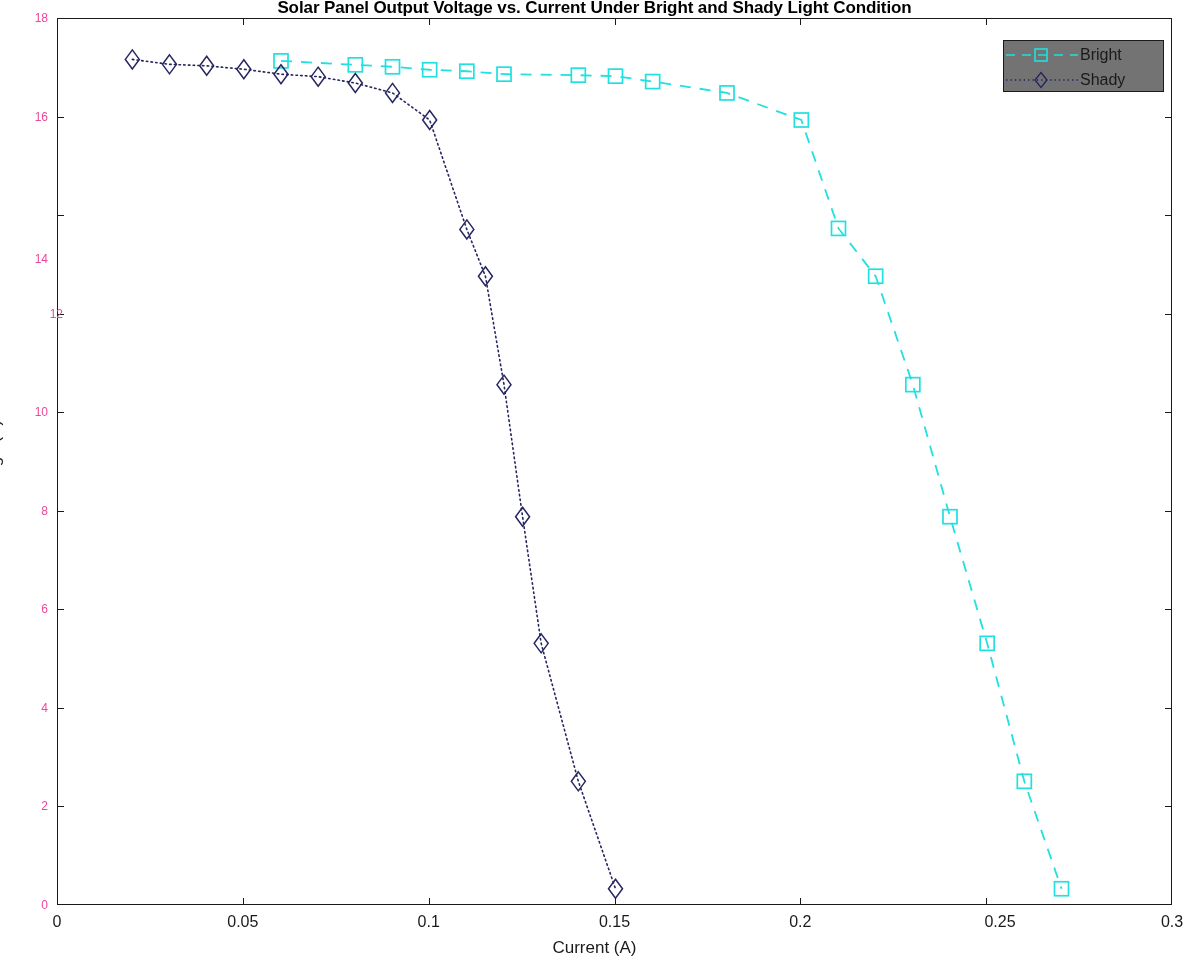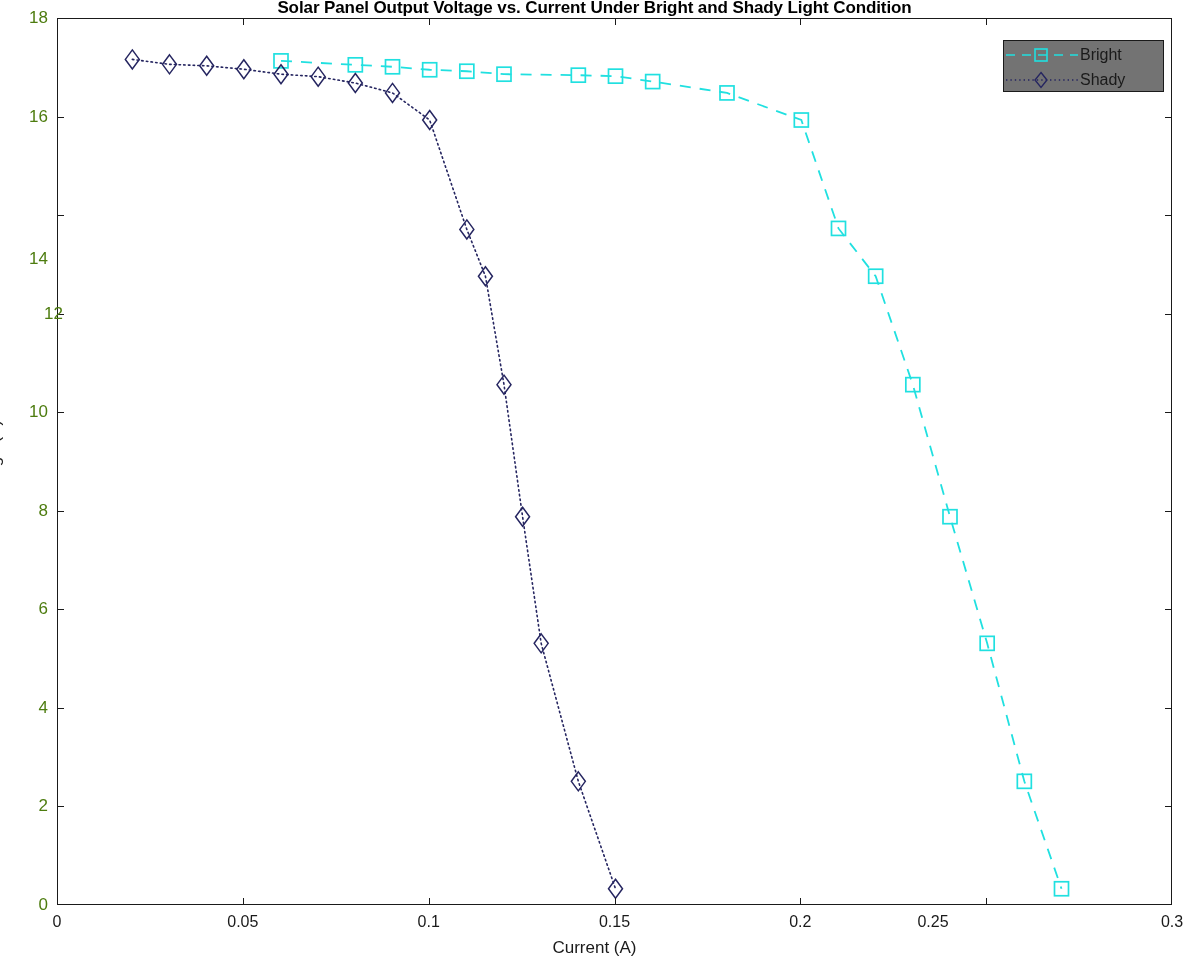--- a/index.html
+++ b/index.html
@@ -61,22 +61,22 @@
   .ticklabel-x {
     position: absolute;
     font-size: 16px;
     color: #1a1a1a;
     text-align: center;
     transform: translateX(-50%);
     white-space: nowrap;
   }
   .ticklabel-y {
     position: absolute;
-    font-size: 17px;
-    color: #4d7c0f;
+    font-size: 12px;
+    color: #ec4899;
     text-align: right;
     transform: translateY(-50%);
     white-space: nowrap;
   }
   #xlabel {
     position: absolute;
     left: 0;
     top: 938px;
     width: 1189px;
     text-align: center;
@@ -184,21 +184,21 @@
       <div class="tick-x" style="left: 428.667px; top: 18px; height: 7px;"></div>
       <div class="ticklabel-x" style="left: 428.667px; top: 913px;">0.1</div>
       <div class="tick-x" style="left: 614.5px; top: 898px; height: 7px;"></div>
       <div class="tick-x" style="left: 614.5px; top: 18px; height: 7px;"></div>
       <div class="ticklabel-x" style="left: 614.5px; top: 913px;">0.15</div>
       <div class="tick-x" style="left: 800.333px; top: 898px; height: 7px;"></div>
       <div class="tick-x" style="left: 800.333px; top: 18px; height: 7px;"></div>
       <div class="ticklabel-x" style="left: 800.333px; top: 913px;">0.2</div>
       <div class="tick-x" style="left: 986.167px; top: 898px; height: 7px;"></div>
       <div class="tick-x" style="left: 986.167px; top: 18px; height: 7px;"></div>
-      <div class="ticklabel-x" style="left: 933px; top: 913px;">0.25</div>
+      <div class="ticklabel-x" style="left: 1000px; top: 913px;">0.25</div>
       <div class="ticklabel-x" style="left: 1172px; top: 913px;">0.3</div>
       <div class="ticklabel-y" style="top: 905px; left: 0px; width: 48px;">0</div>
       <div class="tick-y" style="top: 806.444px; left: 57px; width: 7px;"></div>
       <div class="tick-y" style="top: 806.444px; left: 1165px; width: 7px;"></div>
       <div class="ticklabel-y" style="top: 806.444px; left: 0px; width: 48px;">2</div>
       <div class="tick-y" style="top: 707.889px; left: 57px; width: 7px;"></div>
       <div class="tick-y" style="top: 707.889px; left: 1165px; width: 7px;"></div>
       <div class="ticklabel-y" style="top: 707.889px; left: 0px; width: 48px;">4</div>
       <div class="tick-y" style="top: 609.333px; left: 57px; width: 7px;"></div>
       <div class="tick-y" style="top: 609.333px; left: 1165px; width: 7px;"></div>

